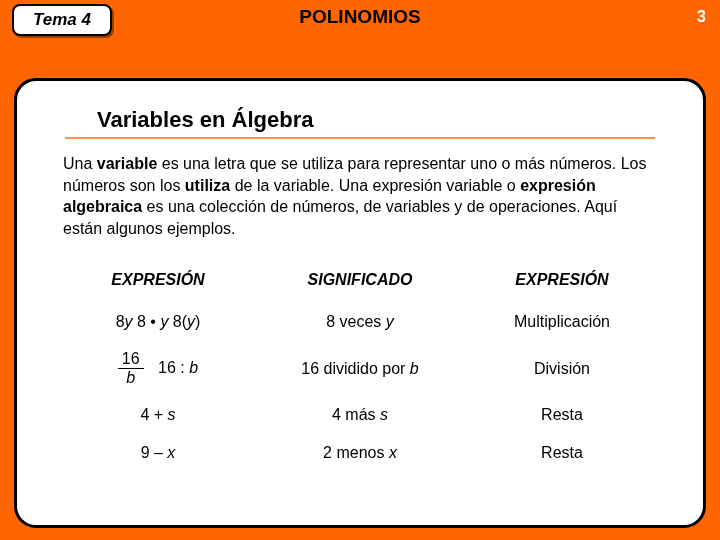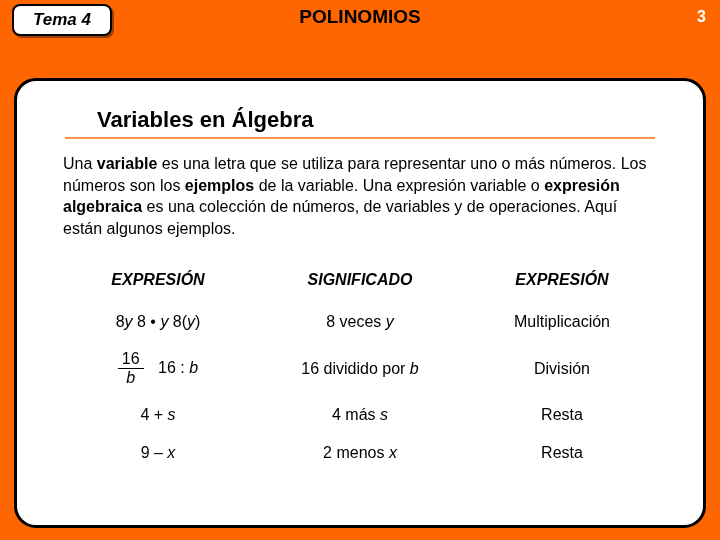--- a/index.html
+++ b/index.html
@@ -106,21 +106,21 @@
     </div>
     <div class="title">POLINOMIOS</div>
     <div class="pagenum">3</div>
   </div>
 
   <div class="panel">
     <div class="section-heading">Variables en Álgebra</div>
     <div class="underline"></div>
 
     <p class="body-text">
-      <span>Una </span><b>variable</b><span> es una letra que se utiliza para representar uno o más números. Los números son los </span><b>ejemplos</b><span> de la variable. Una expresión variable o </span><b>expresión algebraica</b><span> es una colección de números, de variables y de operaciones. Aquí están algunos ejemplos.</span>
+      <span>Una </span><b>variable</b><span> es una letra que se utiliza para representar uno o más números. Los números son los </span><b>utiliza</b><span> de la variable. Una expresión variable o </span><b>expresión algebraica</b><span> es una colección de números, de variables y de operaciones. Aquí están algunos ejemplos.</span>
     </p>
 
     <table class="tbl">
       <thead>
         <tr>
           <th>EXPRESIÓN</th>
           <th>SIGNIFICADO</th>
           <th>EXPRESIÓN</th>
         </tr>
       </thead>

